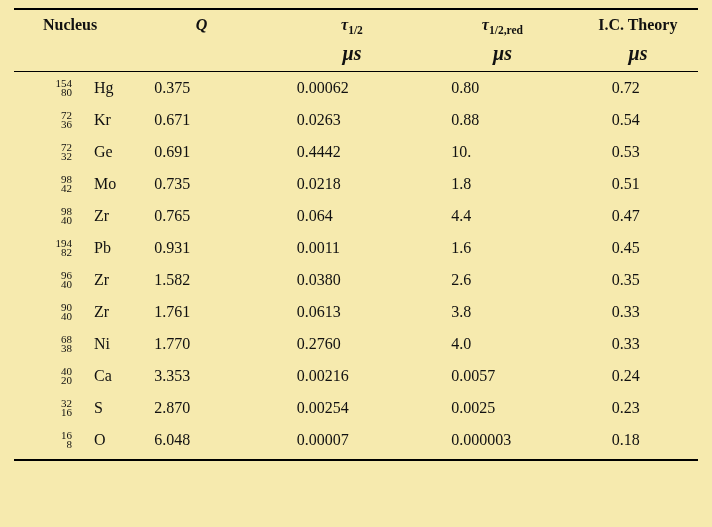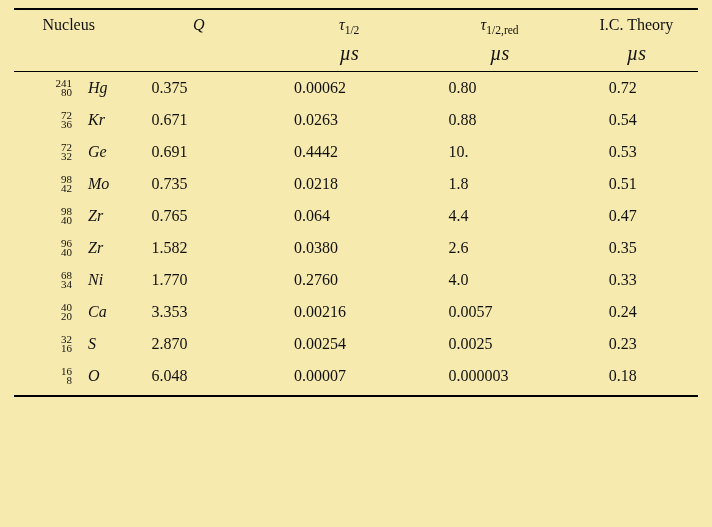--- a/index.html
+++ b/index.html
@@ -14,21 +14,21 @@
   }
   .table-wrap {
     padding: 8px 14px;
   }
   table {
     width: 100%;
     border-collapse: collapse;
     font-size: 16px;
   }
   thead th {
-    font-weight: normal;
+    font-weight: bold;
     text-align: center;
     vertical-align: top;
     padding: 6px 10px 6px 10px;
   }
   thead tr.header-row th {
     border-top: 2.5px double #000;
   }
   thead tr.header-bot th {
     border-bottom: 1px solid #000;
     padding-top: 0;
@@ -50,22 +50,21 @@
   col.t2  { width: 22%; }
   col.t3  { width: 22%; }
   .nuc {
     position: relative;
     display: inline-block;
     white-space: nowrap;
     padding-left: 24px;
   }
   .nuc .el {
     display: inline-block;
-    padding-left: 16px;
-    font-style: italic;
+    padding-left: 22px;
   }
   .nuc .A, .nuc .Z {
     position: absolute;
     right: 100%;
     margin-right: -24px;
     font-size: 11px;
     line-height: 1;
     text-align: right;
     width: 24px;
     left: 0;
@@ -108,21 +107,21 @@
       <tr class="header-bot">
         <th></th>
         <th></th>
         <th><span class="hdr-sub">µs</span></th>
         <th><span class="hdr-sub">µs</span></th>
         <th><span class="hdr-sub">µs</span></th>
       </tr>
     </thead>
     <tbody id="tbody">
         <tr>
-          <td class="col-nuc"><span class="nuc"><span class="A">241</span><span class="Z">80</span><span class="el">Hg</span></span></td>
+          <td class="col-nuc"><span class="nuc"><span class="A">154</span><span class="Z">80</span><span class="el">Hg</span></span></td>
           <td class="col-q"><span class="num">0.375</span></td>
           <td class="col-t1"><span class="num">0.00062</span></td>
           <td class="col-t2"><span class="num">0.80</span></td>
           <td class="col-t3"><span class="num">0.72</span></td>
         </tr>
         <tr>
           <td class="col-nuc"><span class="nuc"><span class="A">72</span><span class="Z">36</span><span class="el">Kr</span></span></td>
           <td class="col-q"><span class="num">0.671</span></td>
           <td class="col-t1"><span class="num">0.0263</span></td>
           <td class="col-t2"><span class="num">0.88</span></td>
@@ -143,28 +142,42 @@
           <td class="col-t3"><span class="num">0.51</span></td>
         </tr>
         <tr>
           <td class="col-nuc"><span class="nuc"><span class="A">98</span><span class="Z">40</span><span class="el">Zr</span></span></td>
           <td class="col-q"><span class="num">0.765</span></td>
           <td class="col-t1"><span class="num">0.064</span></td>
           <td class="col-t2"><span class="num">4.4</span></td>
           <td class="col-t3"><span class="num">0.47</span></td>
         </tr>
         <tr>
+          <td class="col-nuc"><span class="nuc"><span class="A">194</span><span class="Z">82</span><span class="el">Pb</span></span></td>
+          <td class="col-q"><span class="num">0.931</span></td>
+          <td class="col-t1"><span class="num">0.0011</span></td>
+          <td class="col-t2"><span class="num">1.6</span></td>
+          <td class="col-t3"><span class="num">0.45</span></td>
+        </tr>
+        <tr>
           <td class="col-nuc"><span class="nuc"><span class="A">96</span><span class="Z">40</span><span class="el">Zr</span></span></td>
           <td class="col-q"><span class="num">1.582</span></td>
           <td class="col-t1"><span class="num">0.0380</span></td>
           <td class="col-t2"><span class="num">2.6</span></td>
           <td class="col-t3"><span class="num">0.35</span></td>
         </tr>
         <tr>
-          <td class="col-nuc"><span class="nuc"><span class="A">68</span><span class="Z">34</span><span class="el">Ni</span></span></td>
+          <td class="col-nuc"><span class="nuc"><span class="A">90</span><span class="Z">40</span><span class="el">Zr</span></span></td>
+          <td class="col-q"><span class="num">1.761</span></td>
+          <td class="col-t1"><span class="num">0.0613</span></td>
+          <td class="col-t2"><span class="num">3.8</span></td>
+          <td class="col-t3"><span class="num">0.33</span></td>
+        </tr>
+        <tr>
+          <td class="col-nuc"><span class="nuc"><span class="A">68</span><span class="Z">38</span><span class="el">Ni</span></span></td>
           <td class="col-q"><span class="num">1.770</span></td>
           <td class="col-t1"><span class="num">0.2760</span></td>
           <td class="col-t2"><span class="num">4.0</span></td>
           <td class="col-t3"><span class="num">0.33</span></td>
         </tr>
         <tr>
           <td class="col-nuc"><span class="nuc"><span class="A">40</span><span class="Z">20</span><span class="el">Ca</span></span></td>
           <td class="col-q"><span class="num">3.353</span></td>
           <td class="col-t1"><span class="num">0.00216</span></td>
           <td class="col-t2"><span class="num">0.0057</span></td>

